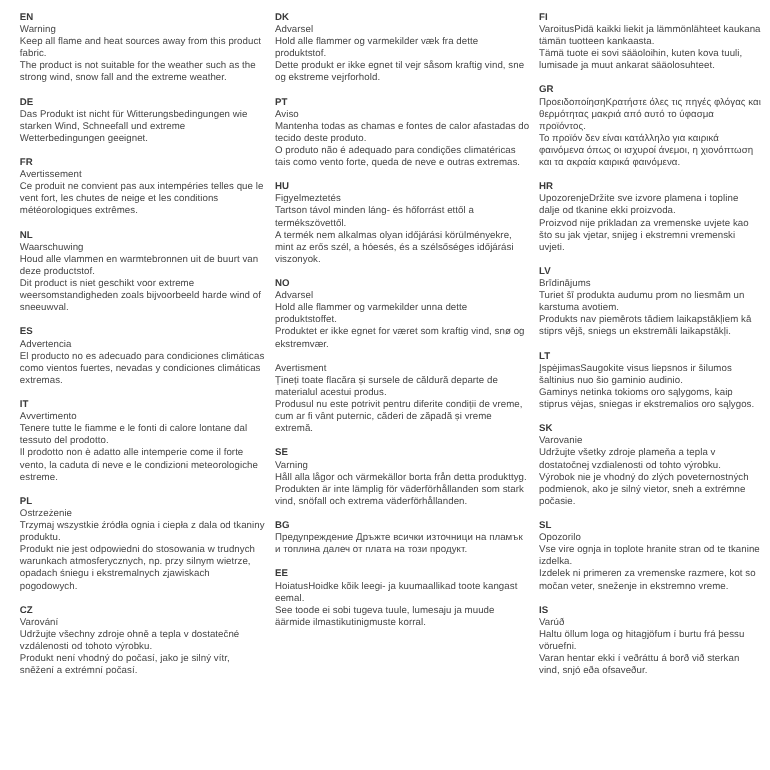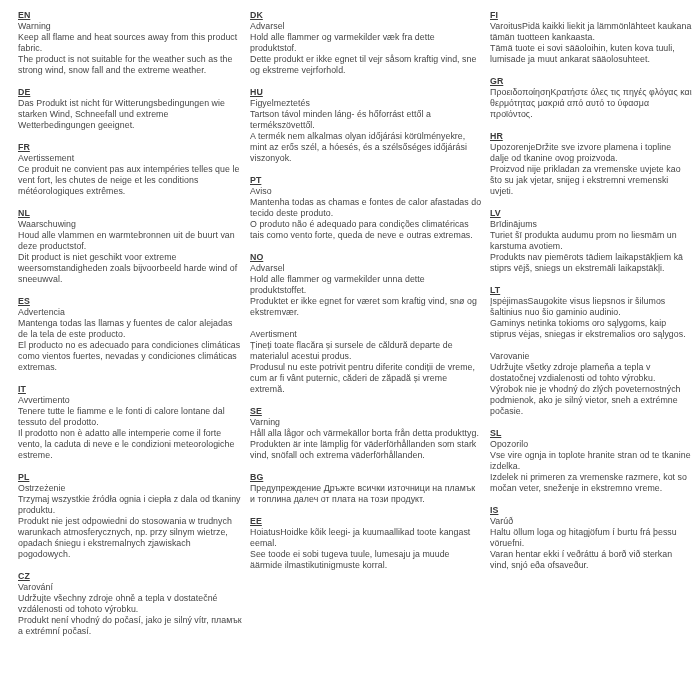--- a/index.html
+++ b/index.html
@@ -20,21 +20,20 @@
     letter-spacing: 0.05px;
   }
   .col { flex: 0 0 auto; }
   .col-1 { width: 224px; margin-right: 8px; }
   .col-2 { width: 232px; margin-right: 8px; }
   .col-3 { width: 202px; }
   .section { margin-bottom: 11px; }
   .code {
     font-weight: bold;
     color: #3a3a3a;
-    text-decoration: underline;
   }
   .section p { margin: 0; }
 </style>
 </head>
 <body>
 
 <div class="doc">
 
   <div class="col col-1">
     <div class="section">
@@ -54,61 +53,60 @@
     </div>
     <div class="section">
       <div class="code">NL</div>
       <p>Waarschuwing</p>
       <p>Houd alle vlammen en warmtebronnen uit de buurt van deze productstof.</p>
       <p>Dit product is niet geschikt voor extreme weersomstandigheden zoals bijvoorbeeld harde wind of sneeuwval.</p>
     </div>
     <div class="section">
       <div class="code">ES</div>
       <p>Advertencia</p>
-      <p>Mantenga todas las llamas y fuentes de calor alejadas de la tela de este producto.</p>
       <p>El producto no es adecuado para condiciones climáticas como vientos fuertes, nevadas y condiciones climáticas extremas.</p>
     </div>
     <div class="section">
       <div class="code">IT</div>
       <p>Avvertimento</p>
       <p>Tenere tutte le fiamme e le fonti di calore lontane dal tessuto del prodotto.</p>
       <p>Il prodotto non è adatto alle intemperie come il forte vento, la caduta di neve e le condizioni meteorologiche estreme.</p>
     </div>
     <div class="section">
       <div class="code">PL</div>
       <p>Ostrzeżenie</p>
       <p>Trzymaj wszystkie źródła ognia i ciepła z dala od tkaniny produktu.</p>
       <p>Produkt nie jest odpowiedni do stosowania w trudnych warunkach atmosferycznych, np. przy silnym wietrze, opadach śniegu i ekstremalnych zjawiskach pogodowych.</p>
     </div>
     <div class="section">
       <div class="code">CZ</div>
       <p>Varování</p>
       <p>Udržujte všechny zdroje ohně a tepla v dostatečné vzdálenosti od tohoto výrobku.</p>
-      <p>Produkt není vhodný do počasí, jako je silný vítr, пламък a extrémní počasí.</p>
+      <p>Produkt není vhodný do počasí, jako je silný vítr, sněžení a extrémní počasí.</p>
     </div>
   </div>
 
   <div class="col col-2">
     <div class="section">
       <div class="code">DK</div>
       <p>Advarsel</p>
       <p>Hold alle flammer og varmekilder væk fra dette produktstof.</p>
       <p>Dette produkt er ikke egnet til vejr såsom kraftig vind, sne og ekstreme vejrforhold.</p>
     </div>
     <div class="section">
+      <div class="code">PT</div>
+      <p>Aviso</p>
+      <p>Mantenha todas as chamas e fontes de calor afastadas do tecido deste produto.</p>
+      <p>O produto não é adequado para condições climatéricas tais como vento forte, queda de neve e outras extremas.</p>
+    </div>
+    <div class="section">
       <div class="code">HU</div>
       <p>Figyelmeztetés</p>
       <p>Tartson távol minden láng- és hőforrást ettől a termékszövettől.</p>
       <p>A termék nem alkalmas olyan időjárási körülményekre, mint az erős szél, a hóesés, és a szélsőséges időjárási viszonyok.</p>
-    </div>
-    <div class="section">
-      <div class="code">PT</div>
-      <p>Aviso</p>
-      <p>Mantenha todas as chamas e fontes de calor afastadas do tecido deste produto.</p>
-      <p>O produto não é adequado para condições climatéricas tais como vento forte, queda de neve e outras extremas.</p>
     </div>
     <div class="section">
       <div class="code">NO</div>
       <p>Advarsel</p>
       <p>Hold alle flammer og varmekilder unna dette produktstoffet.</p>
       <p>Produktet er ikke egnet for været som kraftig vind, snø og ekstremvær.</p>
     </div>
     <div class="section">
       <p>Avertisment</p>
       <p>Țineți toate flacăra și sursele de căldură departe de materialul acestui produs.</p>
@@ -133,38 +131,40 @@
 
   <div class="col col-3">
     <div class="section">
       <div class="code">FI</div>
       <p>VaroitusPidä kaikki liekit ja lämmönlähteet kaukana tämän tuotteen kankaasta.</p>
       <p>Tämä tuote ei sovi sääoloihin, kuten kova tuuli, lumisade ja muut ankarat sääolosuhteet.</p>
     </div>
     <div class="section">
       <div class="code">GR</div>
       <p>ΠροειδοποίησηΚρατήστε όλες τις πηγές φλόγας και θερμότητας μακριά από αυτό το ύφασμα προϊόντος.</p>
+      <p>Το προϊόν δεν είναι κατάλληλο για καιρικά φαινόμενα όπως οι ισχυροί άνεμοι, η χιονόπτωση και τα ακραία καιρικά φαινόμενα.</p>
     </div>
     <div class="section">
       <div class="code">HR</div>
-      <p>UpozorenjeDržite sve izvore plamena i topline dalje od tkanine ovog proizvoda.</p>
+      <p>UpozorenjeDržite sve izvore plamena i topline dalje od tkanine ekki proizvoda.</p>
       <p>Proizvod nije prikladan za vremenske uvjete kao što su jak vjetar, snijeg i ekstremni vremenski uvjeti.</p>
     </div>
     <div class="section">
       <div class="code">LV</div>
       <p>Brīdinājums</p>
       <p>Turiet šī produkta audumu prom no liesmām un karstuma avotiem.</p>
       <p>Produkts nav piemērots tādiem laikapstākļiem kā stiprs vējš, sniegs un ekstremāli laikapstākļi.</p>
     </div>
     <div class="section">
       <div class="code">LT</div>
       <p>ĮspėjimasSaugokite visus liepsnos ir šilumos šaltinius nuo šio gaminio audinio.</p>
       <p>Gaminys netinka tokioms oro sąlygoms, kaip stiprus vėjas, sniegas ir ekstremalios oro sąlygos.</p>
     </div>
     <div class="section">
+      <div class="code">SK</div>
       <p>Varovanie</p>
       <p>Udržujte všetky zdroje plameňa a tepla v dostatočnej vzdialenosti od tohto výrobku.</p>
       <p>Výrobok nie je vhodný do zlých poveternostných podmienok, ako je silný vietor, sneh a extrémne počasie.</p>
     </div>
     <div class="section">
       <div class="code">SL</div>
       <p>Opozorilo</p>
       <p>Vse vire ognja in toplote hranite stran od te tkanine izdelka.</p>
       <p>Izdelek ni primeren za vremenske razmere, kot so močan veter, sneženje in ekstremno vreme.</p>
     </div>

